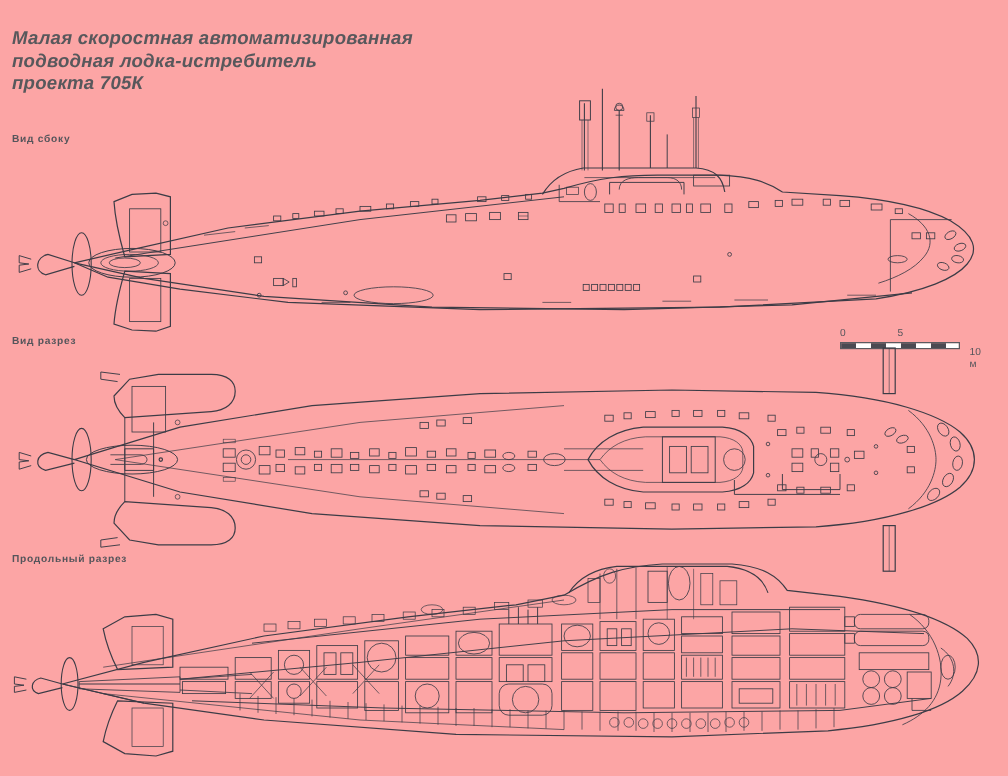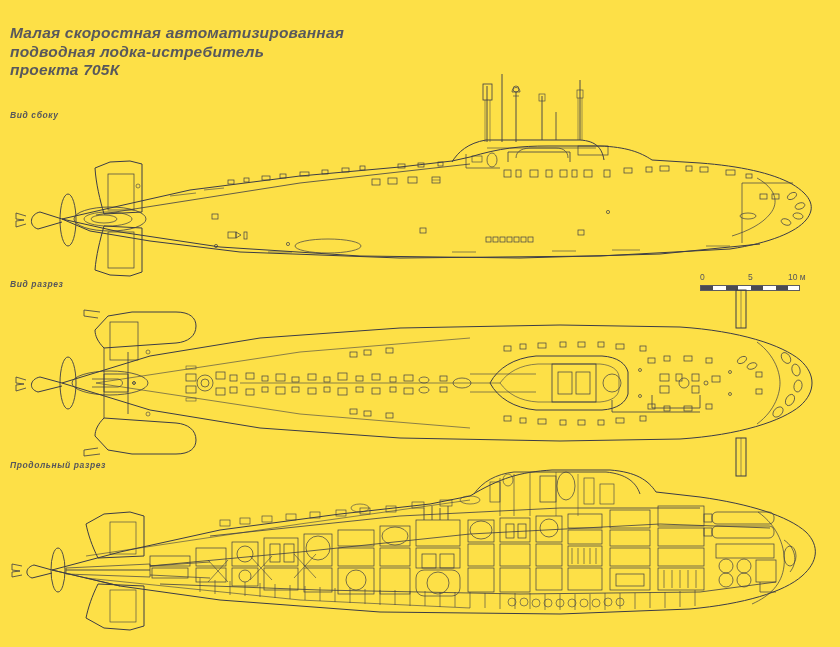--- a/index.html
+++ b/index.html
@@ -1,29 +1,29 @@
 <!DOCTYPE html>
 <html><head>
 <meta charset="utf-8">
 <style>
   html,body{margin:0;padding:0;background:#fff;}
   body{width:840px;height:647px;position:relative;overflow:hidden;
        font-family:"Liberation Sans","DejaVu Sans",sans-serif;color:#55555b;}
-  #sheet{position:absolute;inset:0;background:#fde047;}
+  #sheet{position:absolute;inset:0;background:#fca5a5;}
   .title{position:absolute;left:10px;top:24px;width:470px;
          font-weight:bold;font-style:italic;font-size:15.5px;line-height:18.5px;
          letter-spacing:.2px;color:#58585c;white-space:pre-line;}
-  .vlabel{position:absolute;font-size:8.5px;font-weight:bold;color:#55555b;letter-spacing:.6px;font-style:italic;}
+  .vlabel{position:absolute;font-size:8.5px;font-weight:bold;color:#55555b;letter-spacing:.6px;}
   #lbl-side{left:10px;top:110px;}
   #lbl-top{left:10px;top:279px;}
   #lbl-sec{left:10px;top:460px;}
   .scalewrap{position:absolute;left:700px;top:272px;width:112px;}
   .scale-nums{position:relative;height:12px;font-size:8.5px;color:#55555b;}
   .scale-nums span{position:absolute;top:0;}
-  .sn0{left:0px;} .sn5{left:48px;} .sn10{left:88px;}
+  .sn0{left:0px;} .sn5{left:48px;} .sn10{left:108px;margin-top:16px;}
   .scale-bar{position:relative;margin-top:1px;height:6px;width:100px;
              border:1px solid #5a5a60;box-sizing:border-box;
              background:repeating-linear-gradient(to right,#4a4a52 0 12.5px,#ffffff 12.5px 25px);}
   svg{display:block;}
   .dw{position:absolute;left:0;top:0;}
 </style>
 </head>
 <body>
 
 <div id="sheet">

